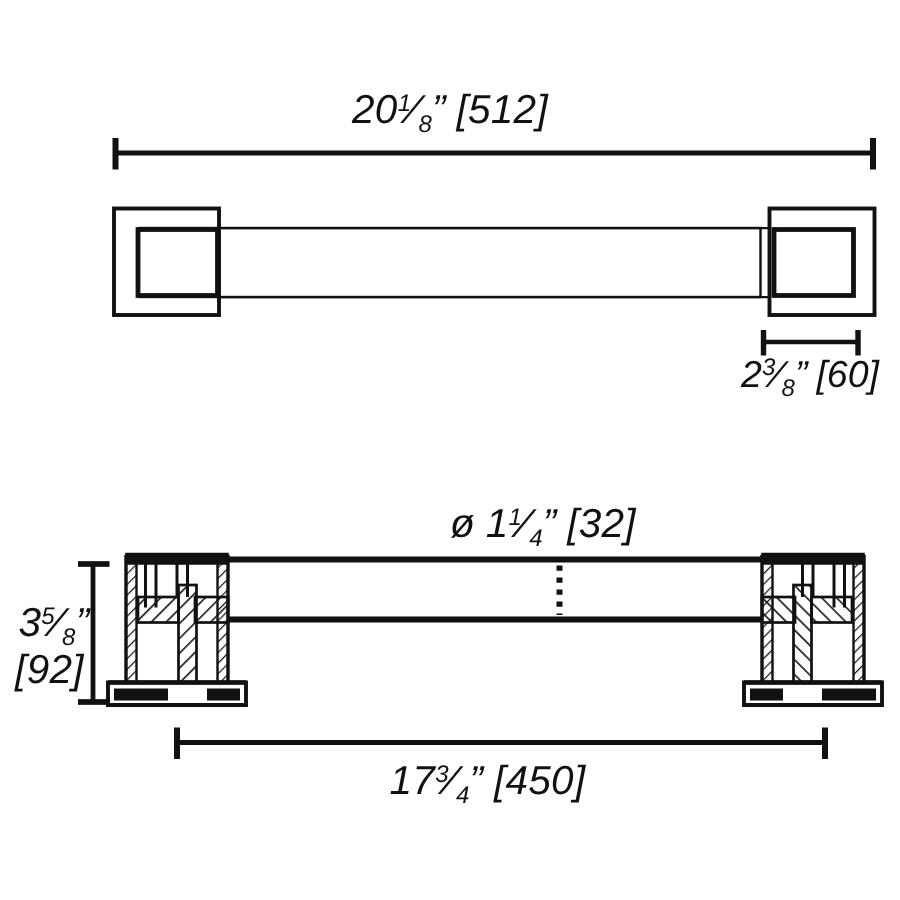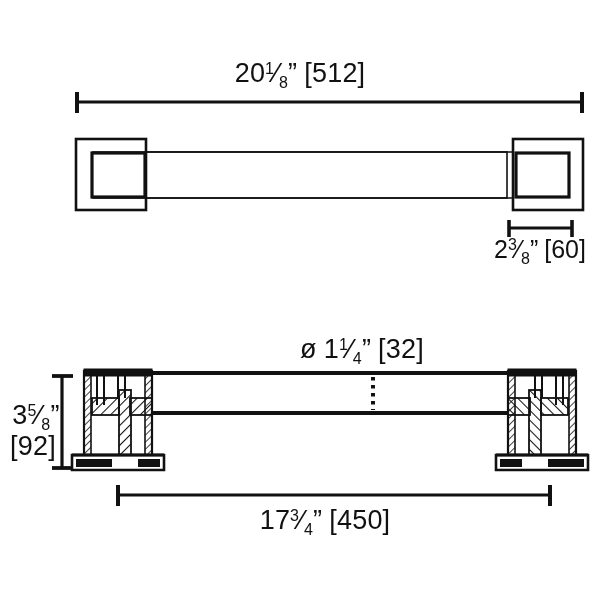--- a/index.html
+++ b/index.html
@@ -14,20 +14,21 @@
     color: #000000;
     overflow: hidden;
     position: relative;
   }
   #drawing-root {
     position: absolute;
     left: 0;
     top: 0;
     width: 600px;
     height: 600px;
+    font-style: italic;
   }
   svg#tech-drawing {
     display: block;
     width: 600px;
     height: 600px;
   }
   .dim-text {
     font-family: "Liberation Sans", sans-serif;
     font-size: 27px;
     fill: #111111;

